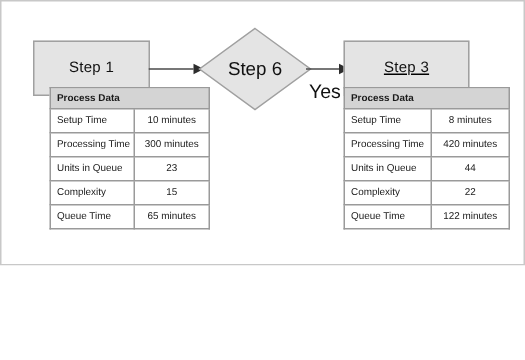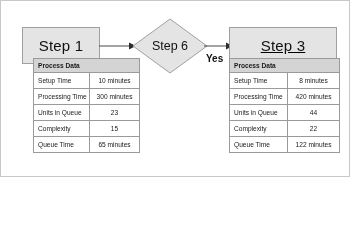--- a/index.html
+++ b/index.html
@@ -24,28 +24,28 @@
   .step-box {
     position: absolute;
     background: #e4e4e4;
     border: 1px solid #a0a0a0;
     box-sizing: border-box;
     display: flex;
     align-items: center;
     justify-content: center;
   }
   .step-label {
-    font-size: 15px;
+    font-size: 10px;
     color: #111111;
     letter-spacing: 0.2px;
     white-space: nowrap;
   }
 
   #step1-box { left: 21px;  top: 26px; width: 78px; height: 37px; }
-  #step3-box { left: 228px; top: 26px; width: 108px; height: 37px; text-decoration: underline; }
+  #step3-box { left: 228px; top: 26px; width: 84px; height: 37px; text-decoration: underline; }
 
   
   #decision-wrap {
     position: absolute;
     left: 131px;
     top: 17px;
     width: 76px;
     height: 56px;
   }
   #decision-wrap svg { display: block; }
@@ -64,24 +64,23 @@
 
   
   .connector {
     position: absolute;
   }
   #conn1 { left: 98px;  top: 37px; width: 38px; height: 16px; }
   #conn2 { left: 203px; top: 37px; width: 30px; height: 16px; }
 
   .edge-label {
     position: absolute;
-    font-size: 10px;
+    font-size: 13px;
     color: #111111;
     white-space: nowrap;
-    font-weight: bold;
   }
   #yes-label { left: 205px; top: 52px; }
 
   
   .data-table {
     position: absolute;
     border-collapse: collapse;
     background: #ffffff;
     table-layout: fixed;
   }

